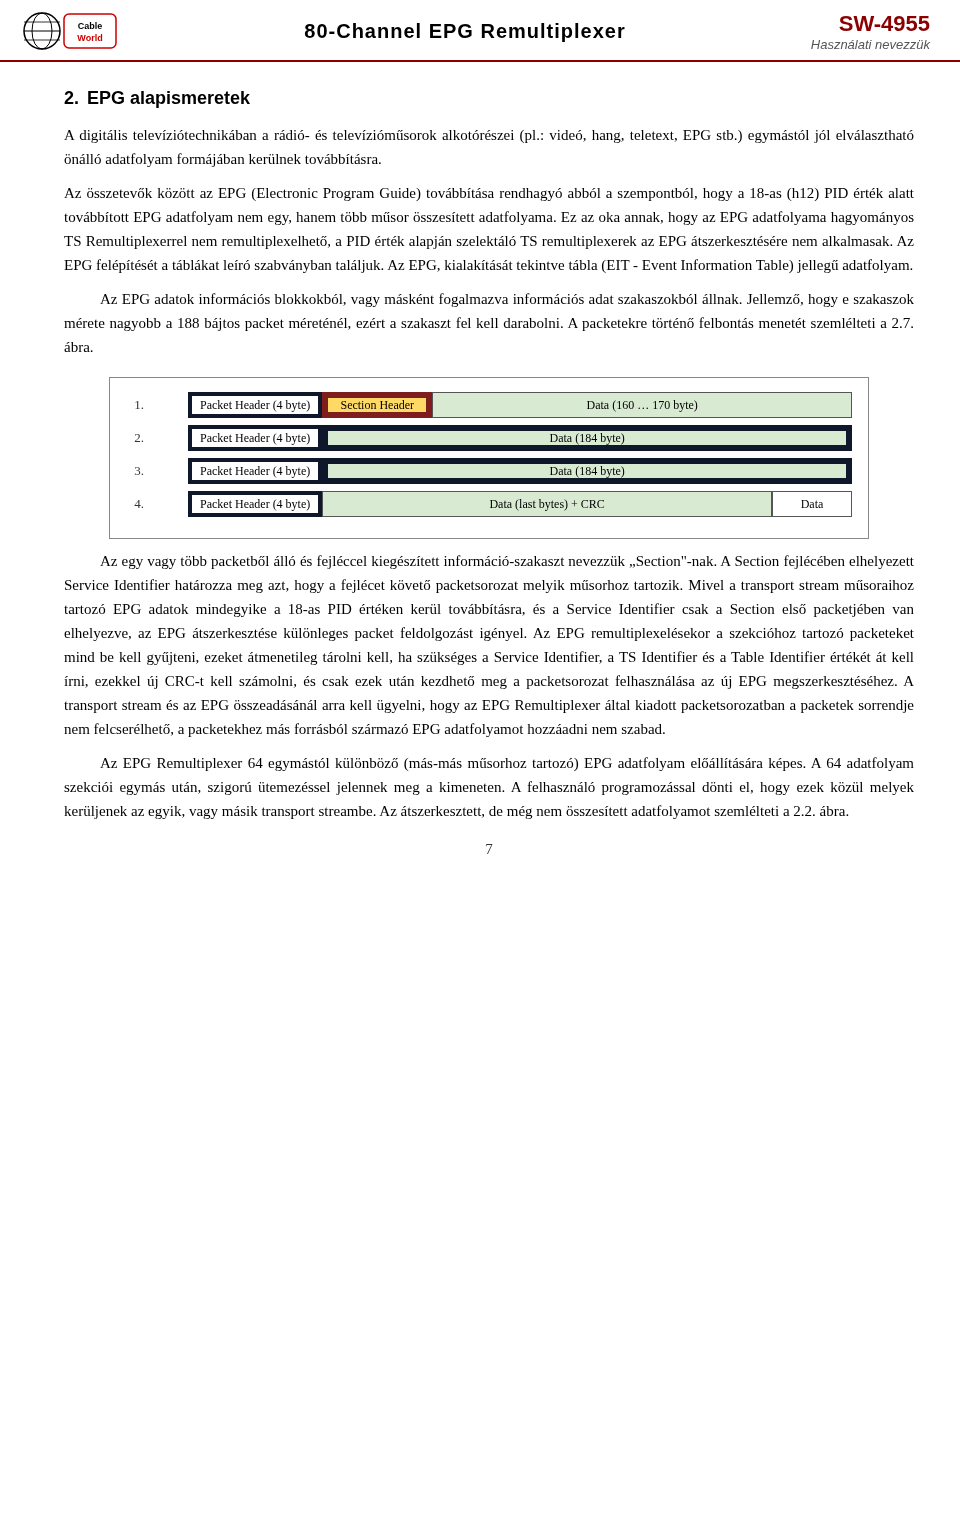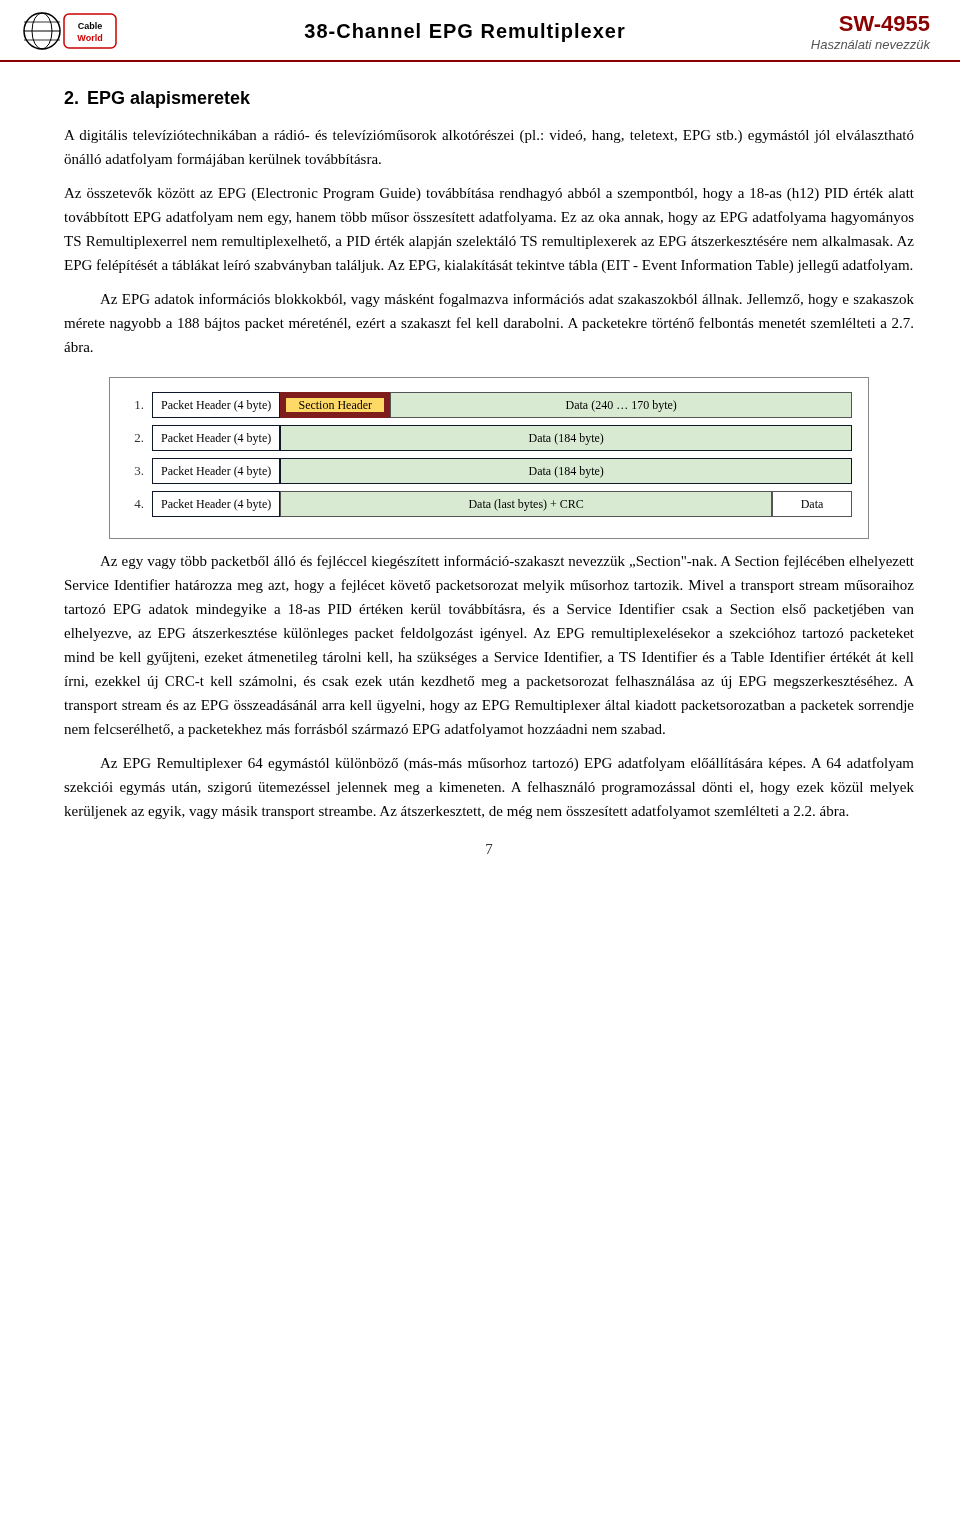--- a/index.html
+++ b/index.html
@@ -108,36 +108,37 @@
       text-align: center;
       white-space: nowrap;
       background: #fff;
       height: 26px;
       display: flex;
       align-items: center;
       justify-content: center;
     }
     .cell-packet {
       background: #fff;
-      border: 1px solid #0f172a;
+      border: 4px solid #0f172a;
       min-width: 120px;
+      margin-left: 36px;
     }
     .cell-section {
       background: #ffd966;
       border: 6px solid #7f1d1d;
       min-width: 110px;
     }
     .cell-data {
       background: #d9ead3;
       border: 1px solid #555;
       flex: 1;
     }
     .cell-data-medium {
       background: #d9ead3;
-      border: 1px solid #0f172a;
+      border: 6px solid #0f172a;
       flex: 1;
     }
     .cell-empty {
       background: #fff;
       border: 1px solid #555;
       min-width: 80px;
     }
     .cell-data-crc {
       background: #d9ead3;
       border: 1px solid #555;
@@ -178,21 +179,21 @@
         <line x1="4" y1="23" x2="40" y2="23" stroke="#000" stroke-width="1"></line>
         <line x1="4" y1="14" x2="40" y2="14" stroke="#000" stroke-width="0.8"></line>
         <line x1="4" y1="32" x2="40" y2="32" stroke="#000" stroke-width="0.8"></line>
 
         <rect x="44" y="6" width="52" height="34" rx="5" ry="5" fill="none" stroke="#c00" stroke-width="1.5"></rect>
         <text x="70" y="21" font-family="Arial" font-size="9" font-weight="bold" text-anchor="middle" fill="#000">Cable</text>
         <text x="70" y="33" font-family="Arial" font-size="9" font-weight="bold" text-anchor="middle" fill="#c00">World</text>
       </svg>
     </div>
     <div class="header-center">
-      <div class="header-title">38-Channel EPG  Remultiplexer</div>
+      <div class="header-title">80-Channel EPG  Remultiplexer</div>
     </div>
     <div class="header-right">
       <div class="header-sw">SW-4955</div>
       <div class="header-subtitle">Használati nevezzük</div>
     </div>
   </div>
 
   <div class="content">
 
     <div class="section-heading">
@@ -204,21 +205,21 @@
     <p>Az összetevők között az EPG (Electronic Program Guide) továbbítása rendhagyó abból a szempontból, hogy a 18-as (h12) PID érték alatt továbbított EPG adatfolyam nem egy, hanem több műsor összesített adatfolyama. Ez az oka annak, hogy az EPG adatfolyama hagyományos TS Remultiplexerrel nem remultiplexelhető, a PID érték alapján szelektáló TS remultiplexerek az EPG átszerkesztésére nem alkalmasak. Az EPG felépítését a táblákat leíró szabványban találjuk. Az EPG, kialakítását tekintve tábla (EIT - Event Information Table) jellegű adatfolyam.</p>
 
     <p class="indented">Az EPG adatok információs blokkokból, vagy másként fogalmazva információs adat szakaszokból állnak. Jellemző, hogy e szakaszok mérete nagyobb a 188 bájtos packet méreténél, ezért a szakaszt fel kell darabolni. A packetekre történő felbontás menetét szemlélteti a 2.7. ábra.</p>
 
     <div class="diagram-container">
 
       <div class="diagram-row">
         <span class="diagram-rownum">1.</span>
         <div class="diagram-cell cell-packet">Packet Header (4 byte)</div>
         <div class="diagram-cell cell-section">Section Header</div>
-        <div class="diagram-cell cell-data">Data (240 … 170 byte)</div>
+        <div class="diagram-cell cell-data">Data (160 … 170 byte)</div>
       </div>
 
       <div class="diagram-row">
         <span class="diagram-rownum">2.</span>
         <div class="diagram-cell cell-packet">Packet Header (4 byte)</div>
         <div class="diagram-cell cell-data-medium" style="flex:1">Data (184 byte)</div>
       </div>
 
       <div class="diagram-row">
         <span class="diagram-rownum">3.</span>

